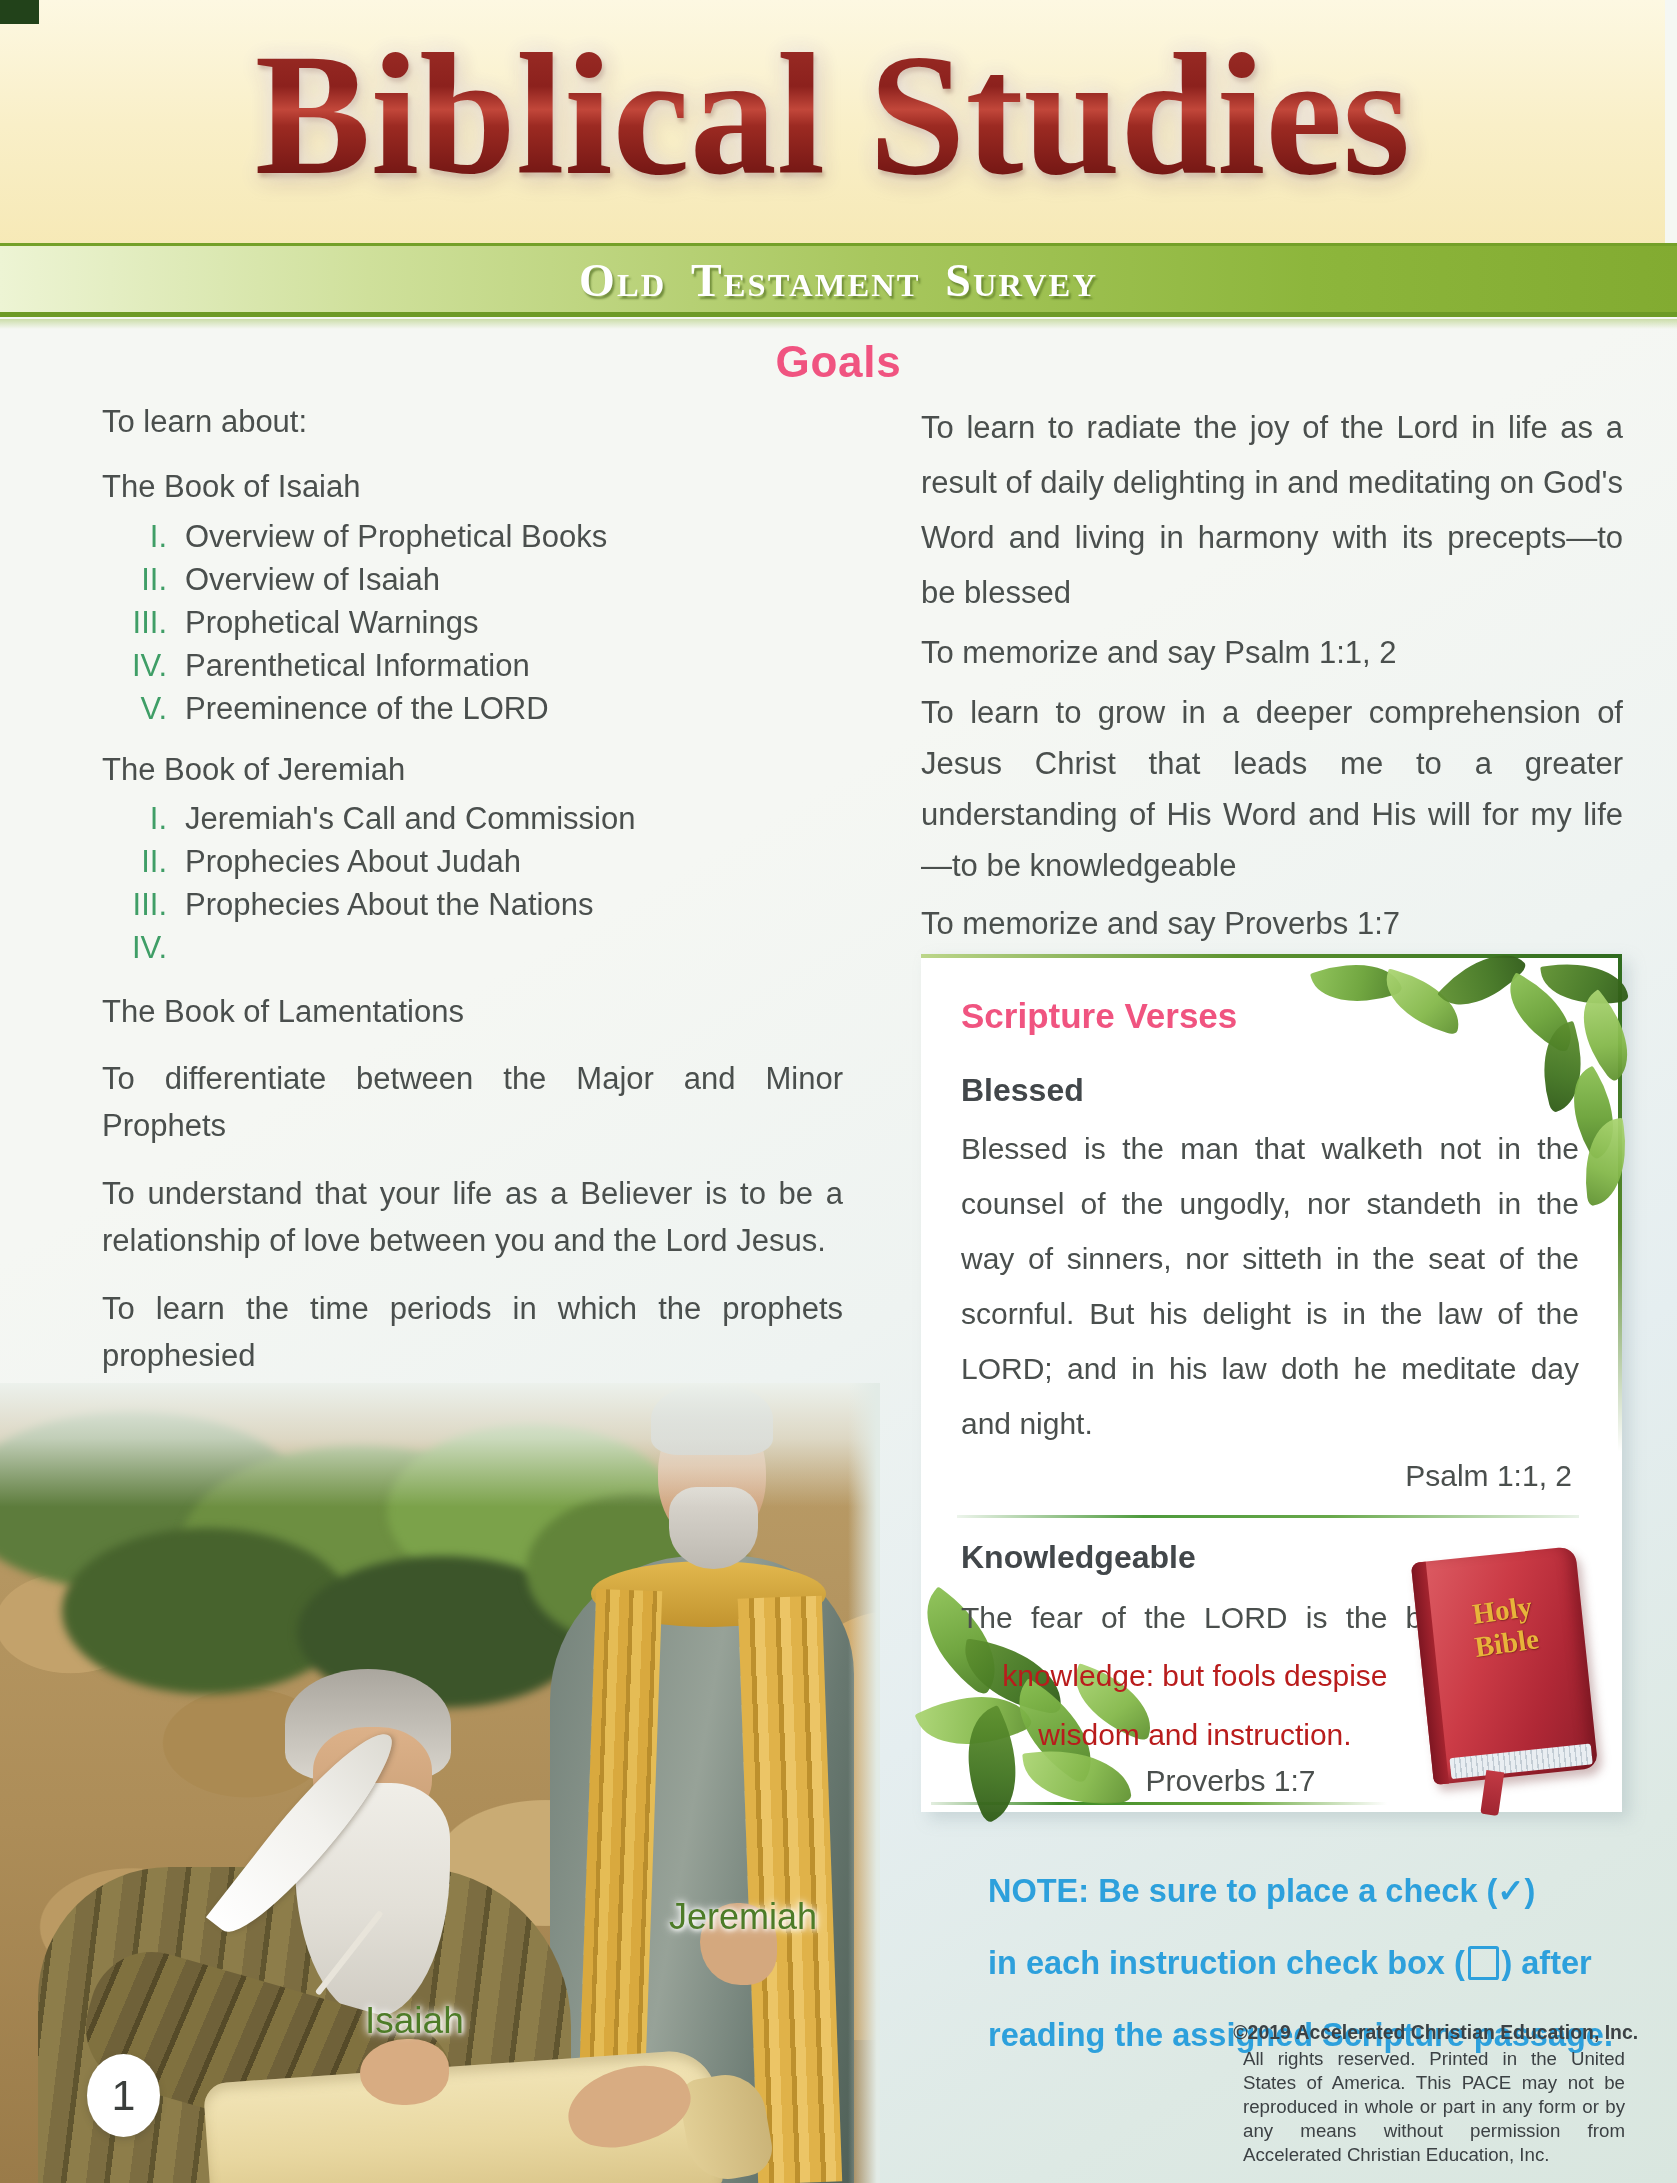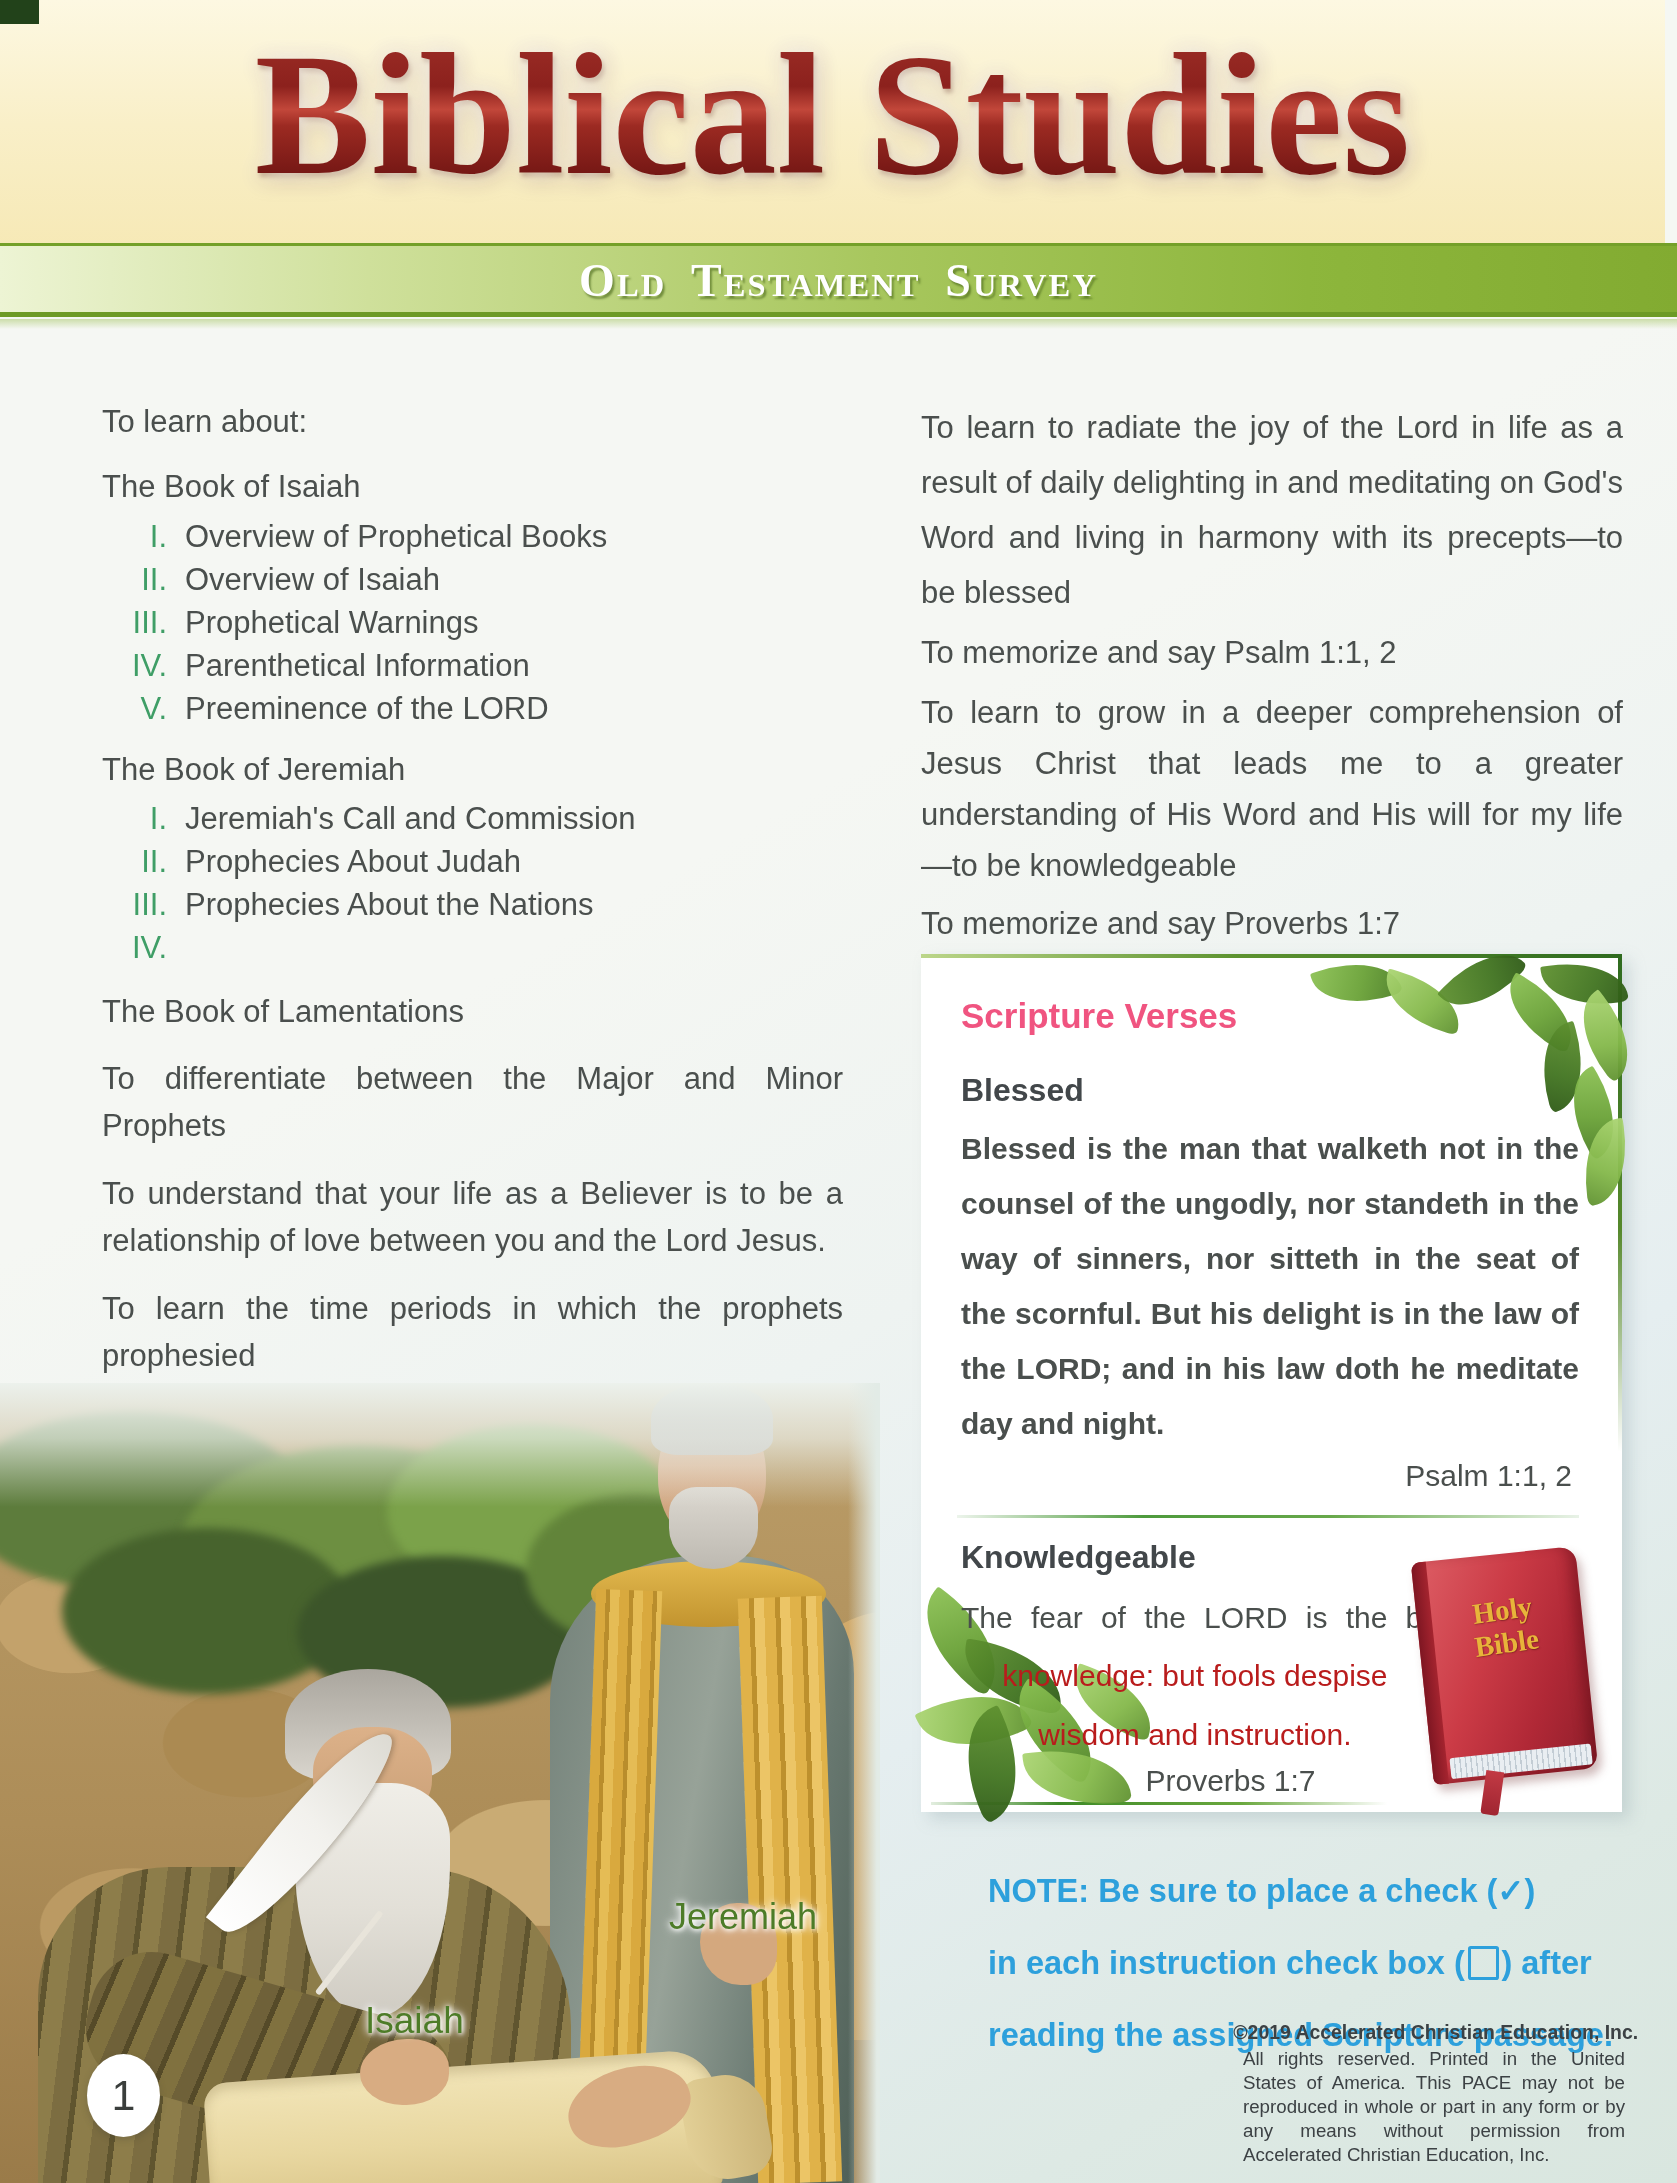--- a/index.html
+++ b/index.html
@@ -47,21 +47,21 @@
     box-shadow:8.3px 7px 15px rgba(150,170,175,0.35);}
   .sbox-top{position:absolute;top:0;left:0;right:0;height:3.5px;
     background:linear-gradient(90deg,#bcd68a 0%,#5d9330 45%,#2f6b1f 100%);}
   .sbox-right{position:absolute;top:0;right:0;width:4.1px;height:58%;
     background:linear-gradient(180deg,#2f6b1f 0%,#55882b 55%,rgba(110,170,70,0) 100%);}
   .sbox-bottom{position:absolute;bottom:7px;left:9.7px;width:456px;height:3.5px;
     background:linear-gradient(90deg,rgba(62,138,40,0.15),#3e8a28 28%,#6aa83e 68%,rgba(110,170,70,0) 100%);}
   .sbox-inner{position:relative;padding:32px 43px 0 40px;height:100%;box-sizing:border-box;}
   .sv-heading{color:#f05480;font-size:35px;font-weight:bold;margin:9.7px 0 36px 0;}
   .sv-sub{color:#42474a;font-size:32px;font-weight:bold;margin-bottom:12.4px;}
-  .sv-verse{color:#4a4f4d;font-size:30px;line-height:55px;text-align:justify;font-weight:bold;}
+  .sv-verse{color:#4a4f4d;font-size:30px;line-height:55px;text-align:justify;}
   .sv-ref{color:#4a4f4d;font-size:30px;text-align:right;margin-top:8.3px;padding-right:7px;}
   .sv-divider{margin:22px 0 21px -4.1px;height:2.8px;
     background:linear-gradient(90deg,rgba(70,150,60,0.1),#4d9a3c 30%,#67a84a 60%,rgba(70,150,60,0.12));}
   .kn-line1{color:#4a4f4d;font-size:30px;line-height:57px;text-align:justify;text-align-last:justify;}
   .kn-narrow{width:429px;margin-left:19.4px;color:#b91c1c;font-size:30px;line-height:59px;text-align:center;}
   .kn-ref{font-size:30px;color:#4a4f4d;text-align:center;width:429px;margin-left:55px;}
   
   .leaf{position:absolute;width:83px;height:46px;border-radius:4% 100% 12% 100%;
     background:linear-gradient(120deg,#8cc154 0%,#6aa237 55%,#4a7d24 100%);opacity:0.95;}
   .leaf.d{background:linear-gradient(120deg,#5f9130 0%,#417420 60%,#2e5a16 100%);}
@@ -178,20 +178,21 @@
   <div class="corner-mark"></div>
   <div class="banner">
     <div class="banner-inner">
       <span class="word"><span class="lead">O</span><span class="rest">LD</span></span>
       <span class="word"><span class="lead">T</span><span class="rest">ESTAMENT</span></span>
       <span class="word"><span class="lead">S</span><span class="rest">URVEY</span></span>
     </div>
   </div>
   <div class="banner-underglow"></div>
 
+  <div class="goals-heading">Goals</div>
 
   <div class="col col-left">
     <div class="intro">To learn about:</div>
 
     <div class="sec-title">The Book of Isaiah</div>
     <div class="li">
         <span class="num">I.</span>
         <span class="txt">Overview of Prophetical Books</span>
       </div>
     <div class="li">

